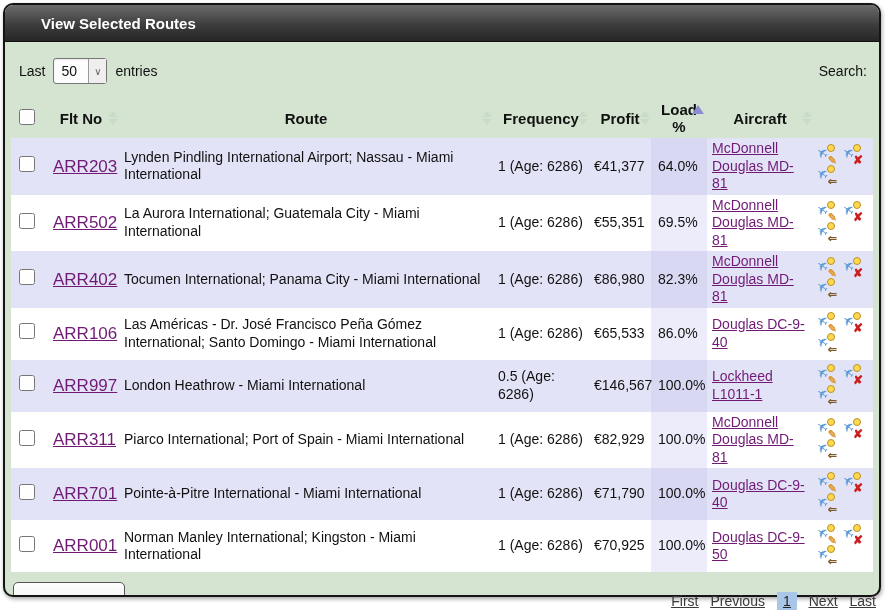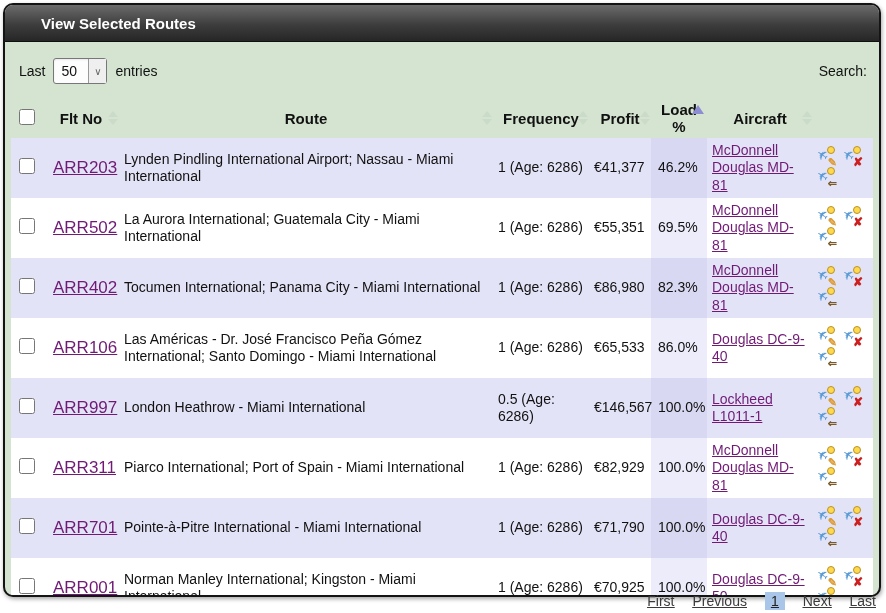--- a/index.html
+++ b/index.html
@@ -39,21 +39,21 @@
   }
   .search-input {
     width:182px; height:22px; border:1px solid #333; border-radius:4px;
     font-family:"Liberation Sans", sans-serif; font-size:14px; padding:0 5px; background:#fff;
   }
 
   
   table.routes { border-collapse:collapse; width:862px; table-layout:fixed;padding-left:32px; }
   th { font-size:15px; font-weight:bold; text-align:center; vertical-align:middle;
        height:40px; position:relative; padding:0 2px; }
-  tbody tr { height:60px; }
+  tbody tr { height:52px; }
   tbody tr.odd  { background:#e3e3f7; }
   tbody tr.even { background:#ffffff; }
   td { vertical-align:middle; padding:2px 5px; font-size:14px; line-height:1.25; }
   td.cell-check, th.col-check { text-align:center; padding:0; }
   td.cell-flt { text-align:left; padding-left:10px; }
   td.cell-profit { text-align:right; padding-right:8px; white-space:nowrap; }
   td.cell-load { padding-left:7px; }
   tr.even td.cell-load { background:#ececfa; }
   tr.odd  td.cell-load { background:#d8d8f2; }
   a.tbl-link { color:#701a75; text-decoration:underline; cursor:pointer; }
@@ -89,21 +89,21 @@
   
   .close-btn {
     margin:10px 0 0 2px; display:inline-block; padding:13px 13px; font-size:14px;
     font-family:"Liberation Sans", sans-serif; color:#111;
     border:1px solid #555; border-radius:5px;
     background:linear-gradient(#fefefe, #e3e3e3); cursor:pointer;
   }
   .showing-text { padding:14px 0 0 8px; font-size:14px; }
 
   .pagination {
-    position:absolute; right:10px; top:592px; display:flex; align-items:center; gap:18px;
+    position:absolute; right:10px; top:592px; display:flex; align-items:center; gap:12px;
     font-size:14px; background:transparent; z-index:5;text-decoration:underline;
   }
   .page-link { color:#3a3a3a; text-decoration:underline; cursor:pointer; }
   .page-current { background:#a9c5e8; padding:1px 6px; color:#222; text-decoration:underline; cursor:pointer; }
 </style>
 </head>
 <body>
 
 <div class="panel">
   <div class="panel-header">
@@ -187,21 +187,21 @@
   <tr class="odd">
     <td class="cell-check">
       <input type="checkbox" style="">
     </td>
     <td class="cell-flt">
       <a class="tbl-link">ARR203</a>
     </td>
     <td class="cell-route">Lynden Pindling International Airport; Nassau - Miami International</td>
     <td class="cell-freq">1 (Age: 6286)</td>
     <td class="cell-profit">€41,377</td>
-    <td class="cell-load">46.2%</td>
+    <td class="cell-load">64.0%</td>
     <td class="cell-aircraft">
       <a class="tbl-link">McDonnell Douglas MD-81</a>
     </td>
     <td class="cell-actions">
       <span class="actions">
         <span class="action-icon">
           <span class="plane-glyph">✈</span>
           <span class="coin"></span>
           <span class="ovl ovl-edit">✎</span>
         </span>

